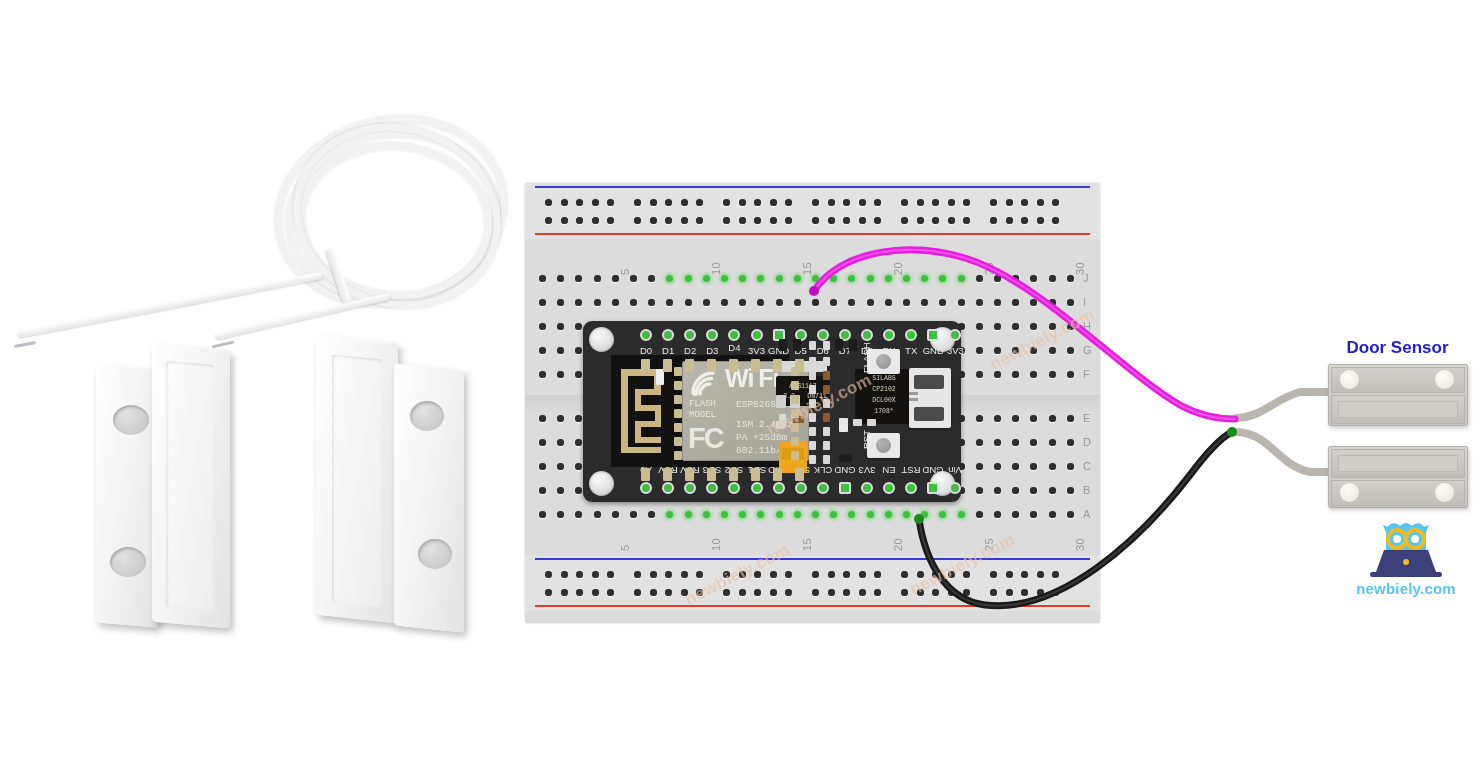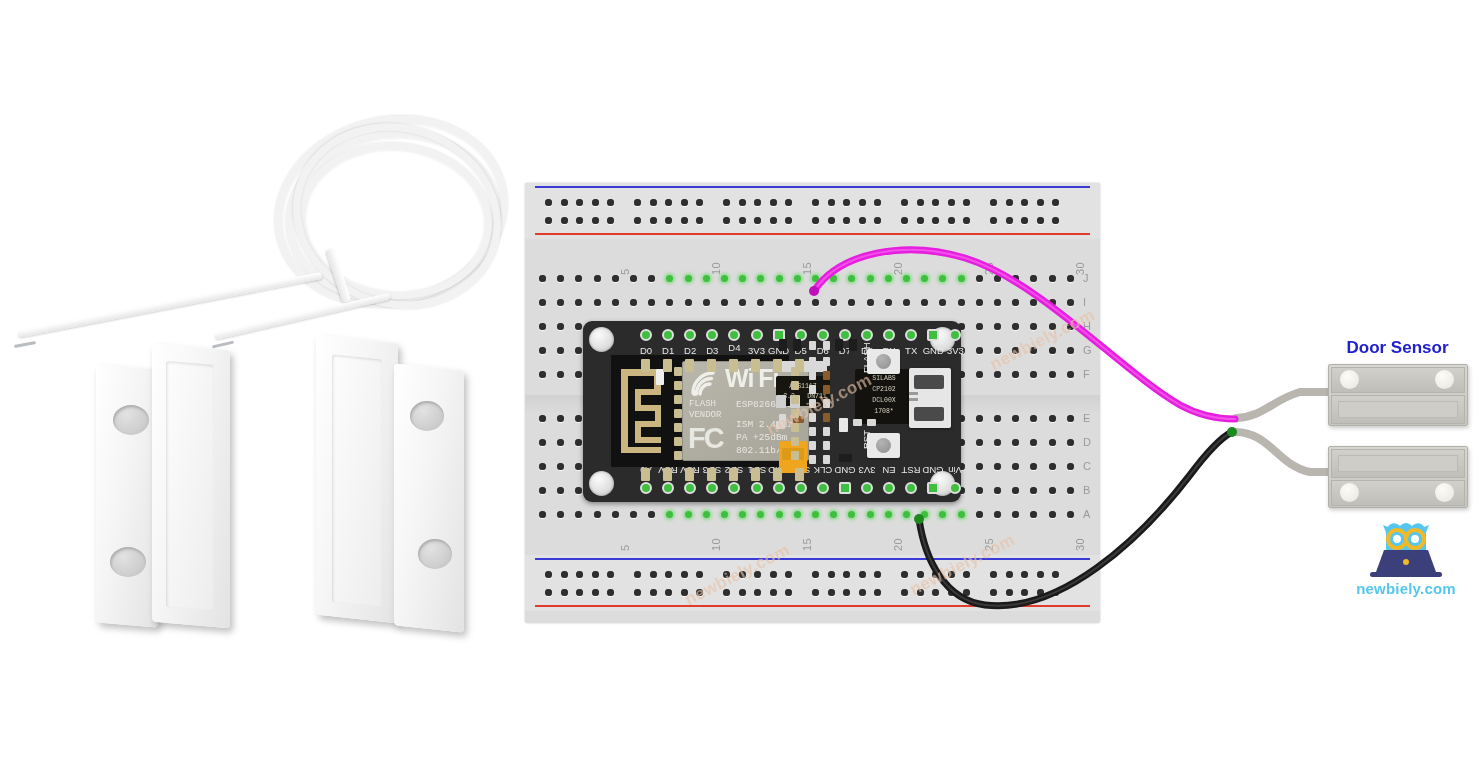--- a/index.html
+++ b/index.html
@@ -690,21 +690,21 @@
     <svg width="34" height="30" style="position:absolute;left:6px;top:5px;">
       <g fill="none" stroke="#efefe9" stroke-width="3.4" stroke-linecap="round">
         <path d="M4 26 A20 20 0 0 1 24 6"></path>
         <path d="M7.5 26.5 A15 15 0 0 1 22.5 11.5"></path>
         <path d="M11 27 A10 10 0 0 1 21 17"></path>
       </g>
       <circle cx="6" cy="26" r="3" fill="#efefe9"></circle>
     </svg>
     <div class="wifi-txt" style="left:42px;top:2px;font-size:25px;letter-spacing:-1px;"><span>Wi</span><span style="display:inline-block;width:5px"></span><span>Fi</span></div>
     <div class="modtxt" style="left:6px;top:37px;font-size:9px;">FLASH</div>
-    <div class="modtxt" style="left:6px;top:48px;font-size:9px;">VENDOR</div>
+    <div class="modtxt" style="left:6px;top:48px;font-size:9px;">MODEL</div>
     <div class="wifi-txt" style="left:5px;top:60px;font-size:29px;letter-spacing:-2px;opacity:.9;">FC</div>
     <div class="modtxt" style="left:53px;top:37px;font-size:9.5px;">ESP8266MOD</div>
     <div class="modtxt" style="left:53px;top:57px;font-size:9.5px;">ISM  2.4GHz</div>
     <div class="modtxt" style="left:53px;top:70px;font-size:9.5px;">PA   +25dBm</div>
     <div class="modtxt" style="left:53px;top:83px;font-size:9.5px;">802.11b/g/n</div>
   </div>
 
   <div id="cast-left"></div>
   <div id="cast-right"></div>
 

